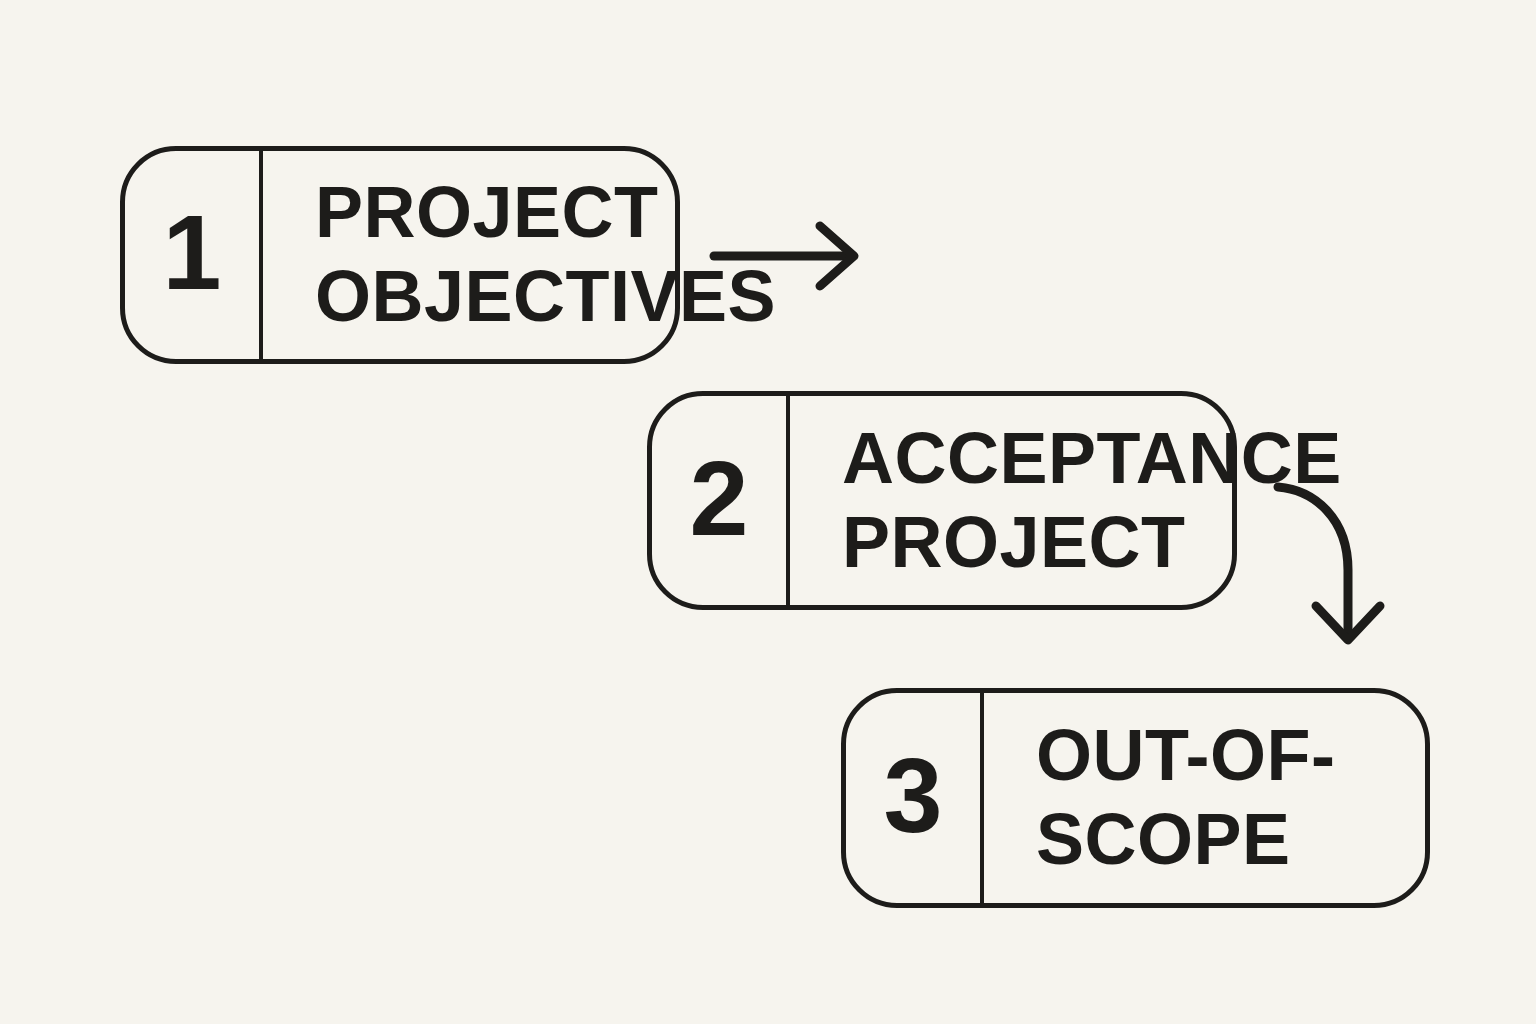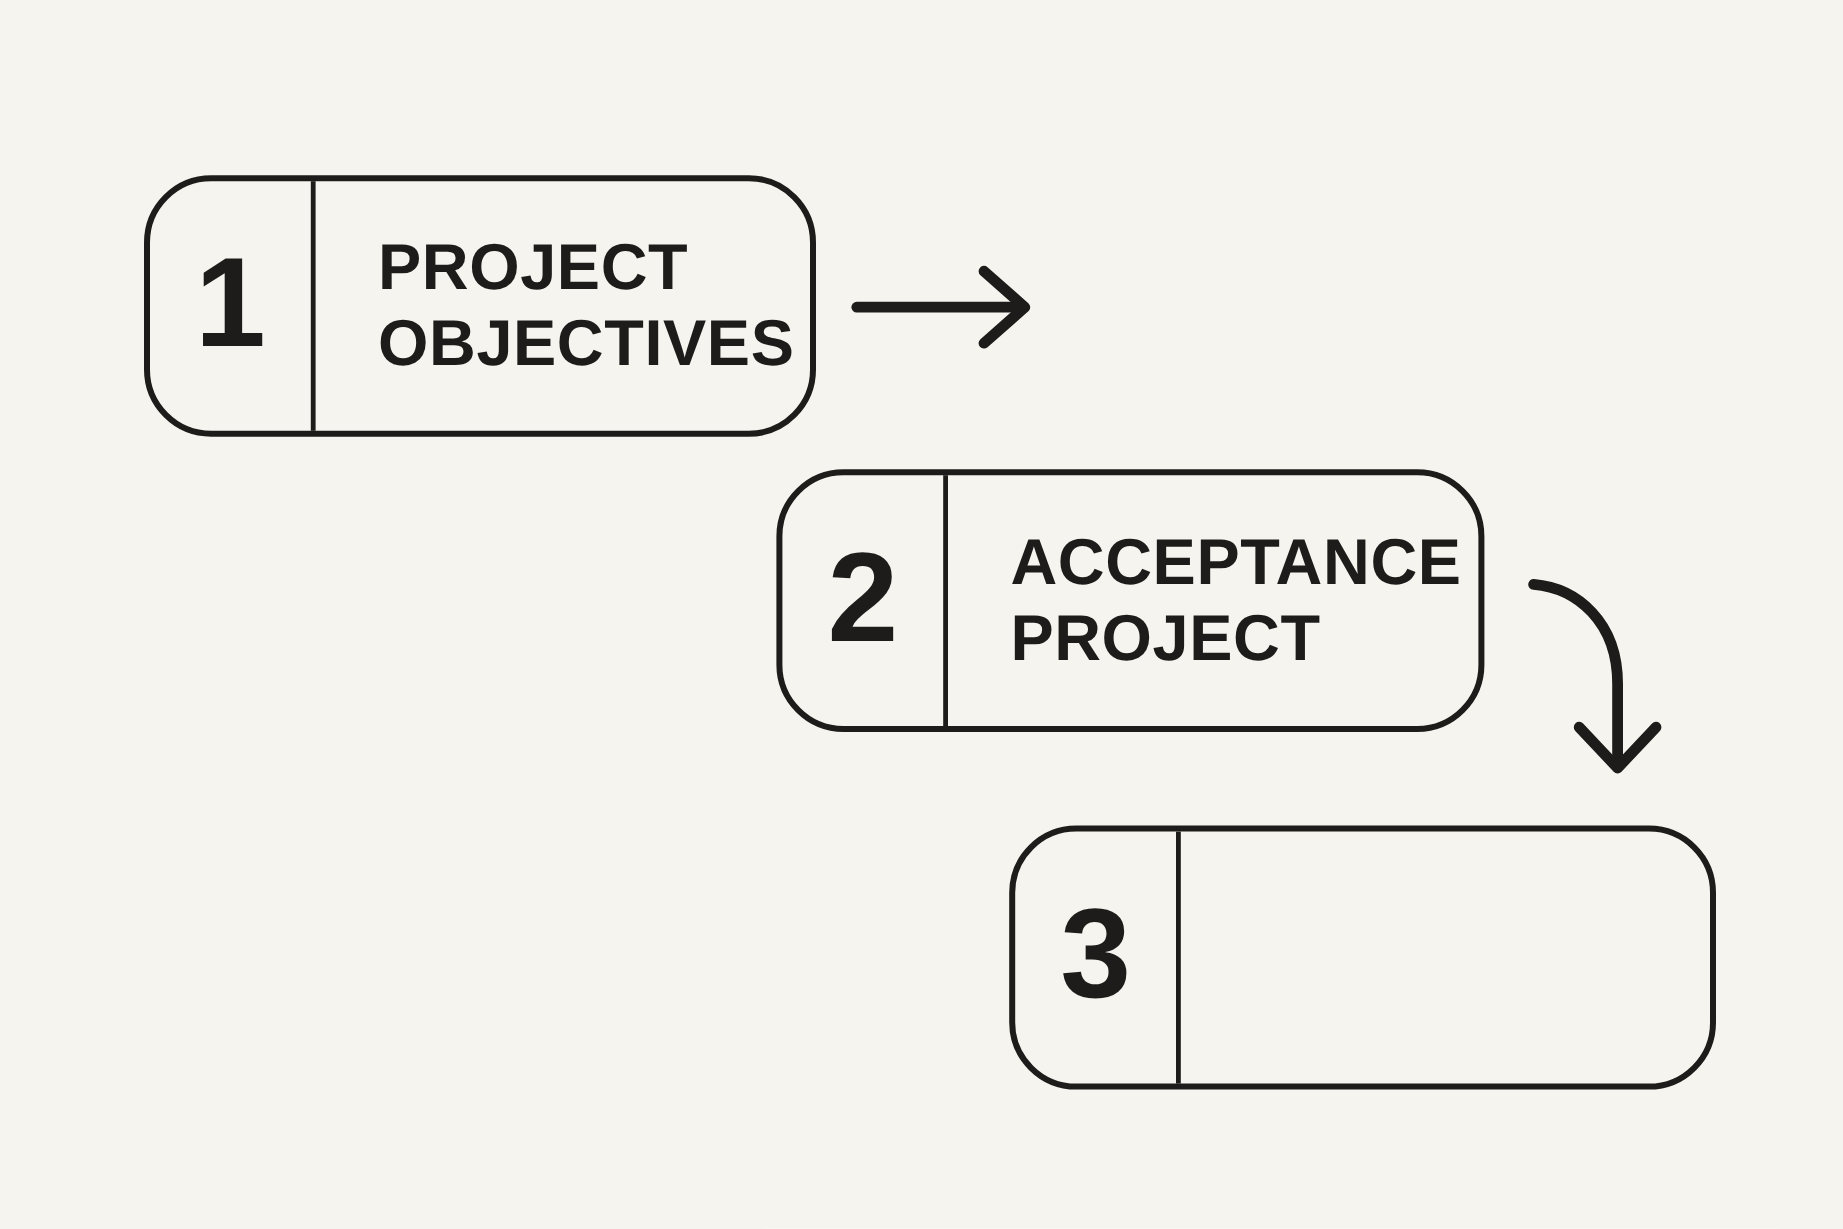--- a/index.html
+++ b/index.html
@@ -43,21 +43,21 @@
     padding-bottom: 6px;
   }
   .label-cell {
     flex: 1 1 auto;
     display: flex;
     align-items: center;
     padding-left: 52px;
     padding-right: 20px;
   }
   .label-cell .label {
-    font-size: 54px;
+    font-size: 72px;
     font-weight: 700;
     letter-spacing: 0.5px;
     line-height: 1.16;
     color: var(--ink);
     white-space: pre-line;
   }
   .connector {
     position: absolute;
   }
   .connector svg { display: block; }
@@ -107,15 +107,19 @@
     <svg width="150" height="216" viewBox="0 0 150 216" aria-hidden="true">
       <path d="M 26 21 C 62 24 96 52 96 104 L 96 170"></path>
       <path d="M 64 140 L 96 174 L 128 140"></path>
     </svg>
   </div>
 
   <div class="step-box step-3">
     <div class="num-cell">
       <span class="num">3</span>
     </div>
+    <div class="label-cell">
+      <span class="label">OUT-OF-
+SCOPE</span>
+    </div>
   </div>
 
 </div>
 
 </body></html>

